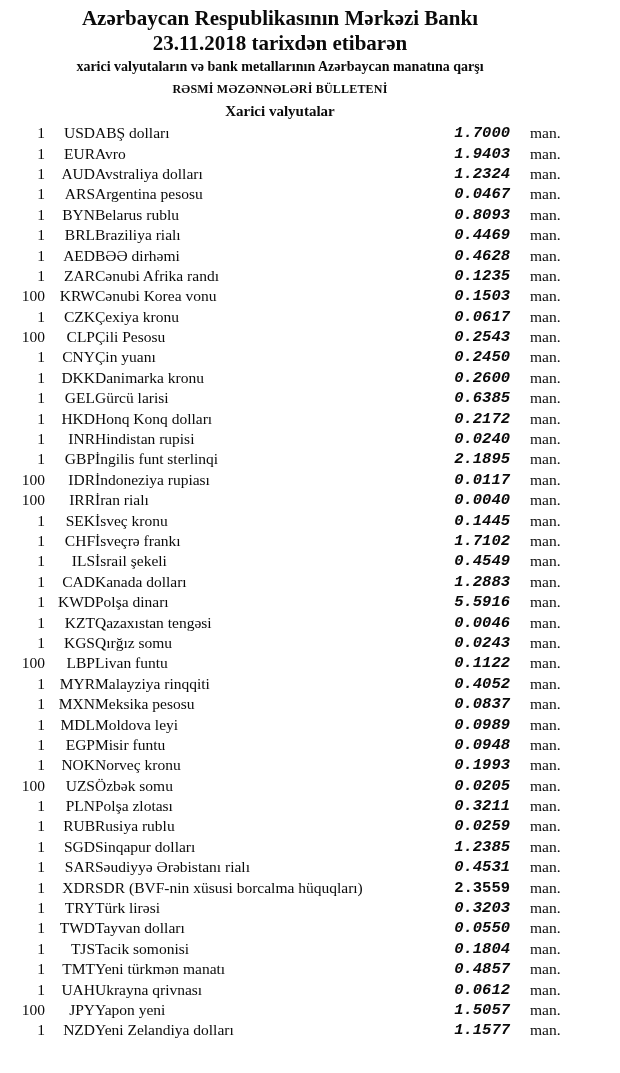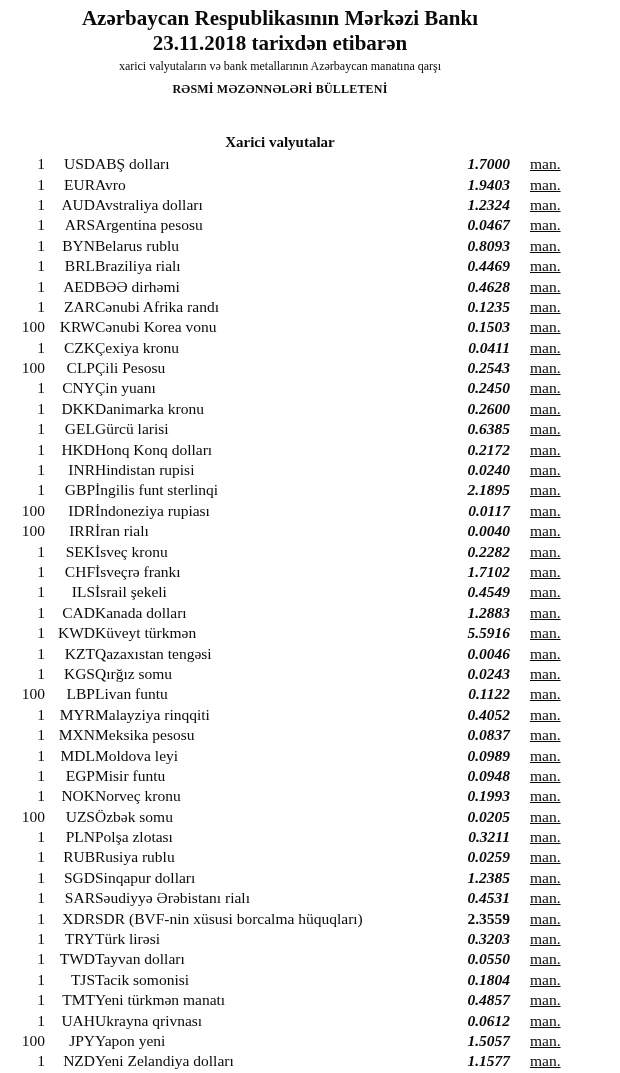--- a/index.html
+++ b/index.html
@@ -8,31 +8,31 @@
     height: 1073px;
     background: #ffffff;
     color: #0a0a0a;
     font-family: "Liberation Serif", "DejaVu Serif", serif;
     overflow: hidden;
   }
   .page { width: 560px; height: 1073px; }
   .header { text-align: center; padding-top: 5px; }
   .bank-title { font-size: 21px; line-height: 27px; font-weight: bold; }
   .date-line { font-size: 21px; line-height: 23px; font-weight: bold; }
-  .subtitle-line { font-size: 12px; line-height: 23px; font-weight: normal; }
+  .subtitle-line { font-size: 14px; line-height: 23px; font-weight: bold; }
   .bulletin-title { font-size: 12px; line-height: 23px; font-weight: bold; letter-spacing: 0.2px; }
-  .section-title { text-align: center; font-size: 15px; line-height: 20px; font-weight: bold; margin-top: 31px; }
+  .section-title { text-align: center; font-size: 15px; line-height: 20px; font-weight: bold; }
   .rates-table { margin-top: 2px; }
   .row { display: flex; align-items: center; height: 20.4px; font-size: 15.5px; }
   .qty  { width: 45px; text-align: right; flex: none; }
   .code { width: 50px; text-align: right; flex: none; }
   .name { flex: 1; min-width: 0; white-space: nowrap; }
-  .rate { width: 80px; text-align: right; font-weight: bold; font-style: italic; flex: none; }
+  .rate { width: 80px; text-align: right; font-weight: bold; font-style: italic; flex: none; font-family: Liberation Mono, monospace; }
   .rate.upright { font-style: normal; }
-  .man  { width: 50px; padding-left: 20px; box-sizing: border-box; flex: none; text-decoration: underline; }
+  .man  { width: 50px; padding-left: 20px; box-sizing: border-box; flex: none; }
 </style>
 </head>
 <body>
 
 <div class="page">
   <div class="header">
     <div class="bank-title">Azərbaycan Respublikasının Mərkəzi Bankı</div>
     <div class="date-line">23.11.2018 tarixdən etibarən</div>
     <div class="subtitle-line">xarici valyutaların və bank metallarının Azərbaycan manatına qarşı</div>
     <div class="bulletin-title">RƏSMİ MƏZƏNNƏLƏRİ BÜLLETENİ</div>
@@ -99,21 +99,21 @@
         <span class="qty">100</span>
         <span class="code">KRW</span>
         <span class="name">Cənubi Korea vonu</span>
         <span class="rate">0.1503</span>
         <span class="man">man.</span>
       </div>
       <div class="row">
         <span class="qty">1</span>
         <span class="code">CZK</span>
         <span class="name">Çexiya kronu</span>
-        <span class="rate">0.0411</span>
+        <span class="rate">0.0617</span>
         <span class="man">man.</span>
       </div>
       <div class="row">
         <span class="qty">100</span>
         <span class="code">CLP</span>
         <span class="name">Çili Pesosu</span>
         <span class="rate">0.2543</span>
         <span class="man">man.</span>
       </div>
       <div class="row">
@@ -169,21 +169,21 @@
         <span class="qty">100</span>
         <span class="code">IRR</span>
         <span class="name">İran rialı</span>
         <span class="rate">0.0040</span>
         <span class="man">man.</span>
       </div>
       <div class="row">
         <span class="qty">1</span>
         <span class="code">SEK</span>
         <span class="name">İsveç kronu</span>
-        <span class="rate">0.2282</span>
+        <span class="rate">0.1445</span>
         <span class="man">man.</span>
       </div>
       <div class="row">
         <span class="qty">1</span>
         <span class="code">CHF</span>
         <span class="name">İsveçrə frankı</span>
         <span class="rate">1.7102</span>
         <span class="man">man.</span>
       </div>
       <div class="row">
@@ -196,21 +196,21 @@
       <div class="row">
         <span class="qty">1</span>
         <span class="code">CAD</span>
         <span class="name">Kanada dolları</span>
         <span class="rate">1.2883</span>
         <span class="man">man.</span>
       </div>
       <div class="row">
         <span class="qty">1</span>
         <span class="code">KWD</span>
-        <span class="name">Küveyt türkmən</span>
+        <span class="name">Polşa dinarı</span>
         <span class="rate">5.5916</span>
         <span class="man">man.</span>
       </div>
       <div class="row">
         <span class="qty">1</span>
         <span class="code">KZT</span>
         <span class="name">Qazaxıstan tengəsi</span>
         <span class="rate">0.0046</span>
         <span class="man">man.</span>
       </div>

